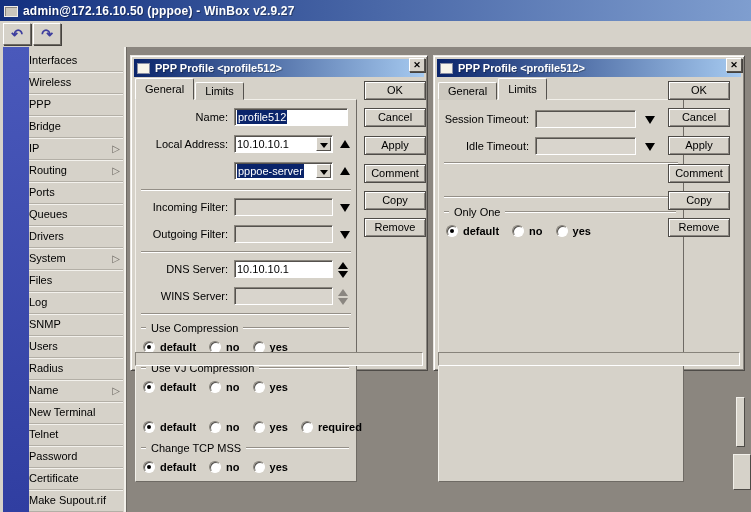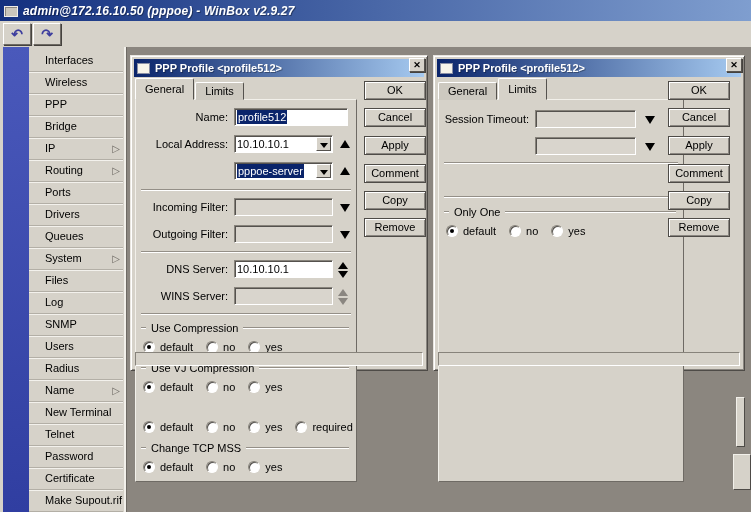--- a/index.html
+++ b/index.html
@@ -4,21 +4,21 @@
 <style>
   * { margin:0; padding:0; box-sizing:border-box; }
   html,body { width:751px; height:512px; overflow:hidden;
     font-family:"Liberation Sans", sans-serif; font-size:11px; color:#000; }
 
   .mainwin { position:relative; width:751px; height:512px; background:#d6d2c9; }
 
   
   .titlebar { position:absolute; left:0; top:0; right:0; height:21px;
     background:linear-gradient(to right,#13307f,#7f9ecf);
-    display:flex; align-items:center; padding:11px 4px;font-style:italic; }
+    display:flex; align-items:center; padding:11px 4px; }
   .titlebar .appicon { width:14px; height:11px; background:#c9c5bc;
     border:1px solid #efede8; box-shadow:inset 1px 1px 0 #8a8680; margin-right:5px; }
   .titlebar .ttext { color:#fff; font-weight:bold; font-size:12px; letter-spacing:.2px;
     text-shadow:1px 1px 0 rgba(0,0,0,.35); white-space:nowrap; }
 
   
   .toolbar { position:absolute; left:0; top:21px; right:0; height:26px; background:#d6d2c9; }
   .tbtn { position:absolute; top:2px; width:28px; height:22px; background:#d6d2c9;
     border:1px solid; border-color:#fff #6e6a64 #6e6a64 #fff;
     box-shadow:1px 1px 0 #45423e; text-align:center; line-height:20px;
@@ -27,21 +27,21 @@
   
   .workspace { position:absolute; left:0; top:47px; right:0; bottom:0;
     background:#8b867f; overflow:hidden; }
 
   
   .sidebar { position:absolute; left:0; top:0; bottom:0; width:127px; background:#d6d2c9;
     border-right:1px solid #6e6a64; box-shadow:inset -2px 0 0 #f2f0ea; z-index:2; }
   .bluestrip { position:absolute; left:3px; top:0; bottom:0; width:26px;
     background:linear-gradient(180deg,#4a59bb,#303ea1); }
   .menu { position:absolute; left:29px; top:3px; right:3px; }
-  .mi { position:relative; height:22px; line-height:21px; padding-left:16px;
+  .mi { position:relative; height:22px; line-height:21px; padding-left:0;
     border-bottom:1px solid #b3afa6; box-shadow:0 1px 0 #f3f1ec; cursor:default;
     white-space:nowrap; }
   .mi .arrow { position:absolute; right:3px; top:0; color:#6e6a64; font-size:10px; }
 
   
   .win { position:absolute; top:8px; height:316px; background:#d6d2c9;
     border:1px solid; border-color:#e9e6e0 #4e4b47 #4e4b47 #e9e6e0;
     box-shadow:inset 1px 1px 0 #fff, inset -1px -1px 0 #8a8680; z-index:3; }
   .wtitle { position:absolute; left:3px; right:3px; top:3px; height:18px;
     background:linear-gradient(to right,#0a246a,#a6caf0);
@@ -85,21 +85,21 @@
 
   .hsep { position:absolute; left:5px; right:5px; height:2px;
     border-top:1px solid #948f87; border-bottom:1px solid #fff; }
 
   .ghead { position:absolute; left:5px; right:7px; display:flex; align-items:center; height:12px; }
   .gline { height:0; border-top:1px solid #948f87; border-bottom:1px solid #fff; }
   .gline.l { width:5px; } .gline.r { flex:1; }
   .gtitle { margin:0 5px; line-height:12px; white-space:nowrap; }
 
   .rrow { position:absolute; left:7px; right:2px; height:14px; display:flex; align-items:center; }
-  .ropt { display:flex; align-items:center; margin-right:13px; cursor:default; }
+  .ropt { display:flex; align-items:center; margin-right:13px; cursor:default;font-weight:bold; }
   .radio { width:12px; height:12px; border-radius:50%; background:#fff; position:relative;
     border:1px solid; border-color:#87837b #fff #fff #87837b;
     box-shadow:inset 1px 1px 0 #55524e; margin-right:5px; }
   .radio.checked::after { content:""; position:absolute; left:3px; top:3px; width:4px; height:4px;
     border-radius:50%; background:#000; }
 
   .btn { position:absolute; width:62px; height:19px; background:#d6d2c9;
     border:1px solid #4e4b47; box-shadow:inset 1px 1px 0 #fff, inset -1px -1px 0 #8a8680;
     text-align:center; line-height:17px; cursor:default; }
 
@@ -129,22 +129,22 @@
     <div class="sidebar">
       <div class="bluestrip"></div>
       <div class="menu">
         <div class="mi"><span>Interfaces</span></div>
         <div class="mi"><span>Wireless</span></div>
         <div class="mi"><span>PPP</span></div>
         <div class="mi"><span>Bridge</span></div>
         <div class="mi"><span>IP</span><span class="arrow">▷</span></div>
         <div class="mi"><span>Routing</span><span class="arrow">▷</span></div>
         <div class="mi"><span>Ports</span></div>
+        <div class="mi"><span>Queues</span></div>
         <div class="mi"><span>Drivers</span></div>
-        <div class="mi"><span>Queues</span></div>
         <div class="mi"><span>System</span><span class="arrow">▷</span></div>
         <div class="mi"><span>Files</span></div>
         <div class="mi"><span>Log</span></div>
         <div class="mi"><span>SNMP</span></div>
         <div class="mi"><span>Users</span></div>
         <div class="mi"><span>Radius</span></div>
         <div class="mi"><span>Name</span><span class="arrow">▷</span></div>
         <div class="mi"><span>New Terminal</span></div>
         <div class="mi"><span>Telnet</span></div>
         <div class="mi"><span>Password</span></div>
@@ -327,20 +327,21 @@
 
       <div class="panel" style="width:246px">
 
         <div class="frow" style="top:10px">
           <span class="flabel" style="left:0;width:90px">Session Timeout:</span>
           <span class="txt dis" style="left:96px;width:101px"></span>
           <span class="ext down" style="left:206px"></span>
         </div>
 
         <div class="frow" style="top:37px">
+          <span class="flabel" style="left:0;width:90px">Idle Timeout:</span>
           <span class="txt dis" style="left:96px;width:101px"></span>
           <span class="ext down" style="left:206px"></span>
         </div>
 
         <div class="hsep" style="top:62px"></div>
 
 
         <div class="hsep" style="top:96px"></div>
 
         <div class="ghead" style="top:106px">

